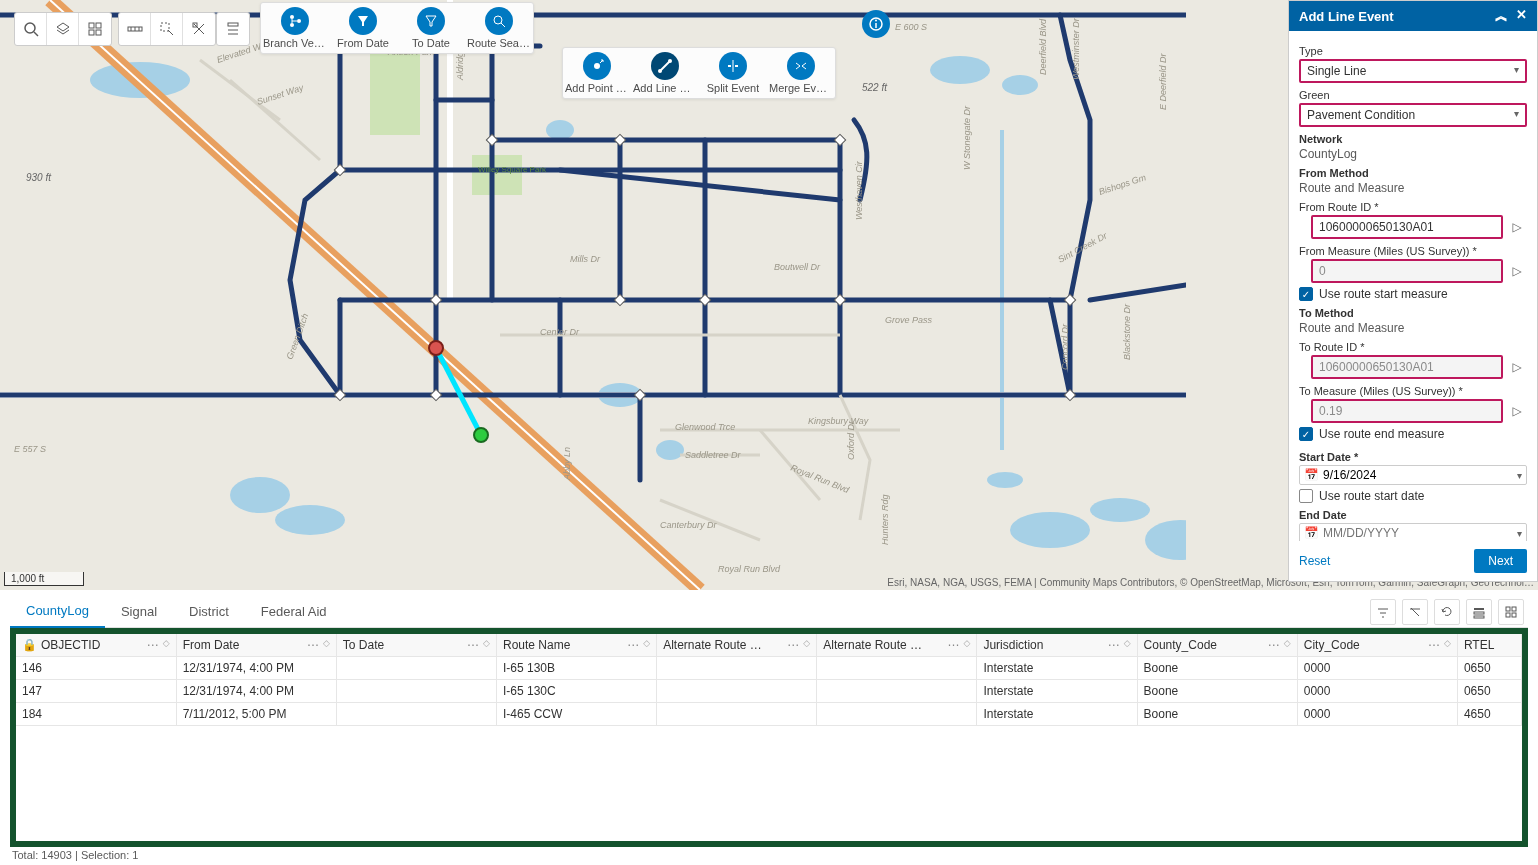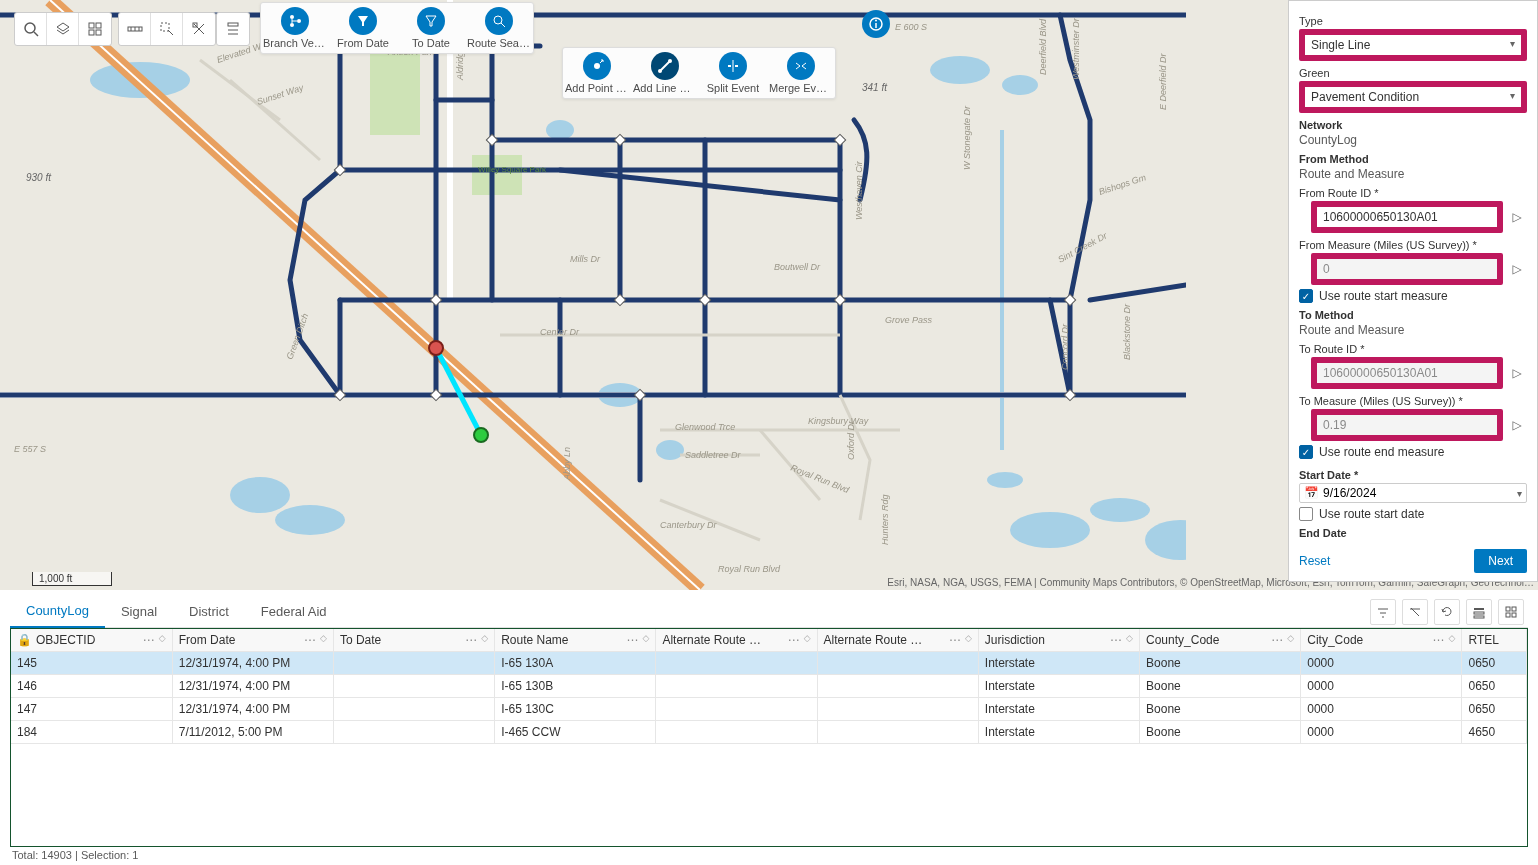--- a/index.html
+++ b/index.html
@@ -17,31 +17,31 @@
 .ribbon-icon { width: 28px; height: 28px; border-radius: 50%; background: #0079c1; display: flex; align-items: center; justify-content: center; color: #fff; margin-bottom: 2px; }
 .ribbon-icon.active { background: #004874; }
 .ribbon-label { font-size: 11px; color: #4c4c4c; text-align: center; white-space: nowrap; overflow: hidden; text-overflow: ellipsis; max-width: 64px; }
 
 .info-circle { position: absolute; top: 10px; left: 862px; width: 28px; height: 28px; border-radius: 50%; background: #0079c1; color: #fff; display: flex; align-items: center; justify-content: center; z-index: 20; cursor: pointer; }
 
 
 .map { position: absolute; top: 0; left: 0; right: 0; height: 590px; background: #ebe9e1; overflow: hidden; }
 .map svg { position: absolute; top: 0; left: 0; }
 .map-attrib { position: absolute; bottom: 2px; right: 4px; font-size: 10px; color: #666; z-index: 10; }
-.map-scale { position: absolute; left: 4px; bottom: 4px; background: rgba(255,255,255,0.6); border: 1px solid #333; border-top: none; padding: 1px 6px; font-size: 10px; z-index: 10; width: 80px; text-align: left; margin-left: 28px; }
+.map-scale { position: absolute; left: 4px; bottom: 4px; background: rgba(255,255,255,0.6); border: 1px solid #333; border-top: none; padding: 1px 6px; font-size: 10px; z-index: 10; width: 80px; text-align: left; }
 .map-dist { position: absolute; font-size: 10px; color: #666; font-style: italic; z-index: 5; }
 
 
 .panel { position: absolute; top: 0; right: 0; width: 250px; height: 582px; background: #fff; border: 1px solid #ccc; z-index: 30; display: flex; flex-direction: column; }
 .panel-header { background: #0062a3; color: #fff; padding: 6px 10px; font-weight: 600; display: flex; align-items: center; justify-content: space-between; font-size: 13px; }
 .panel-header .icons { display: flex; gap: 8px; }
 .panel-body { flex: 1; overflow-y: auto; padding: 8px 10px; font-size: 12px; }
 .panel-body label.lbl { display: block; font-size: 11px; color: #323232; margin-top: 6px; margin-bottom: 2px; }
 .panel-body .val { font-size: 12px; color: #595959; }
-.sel, .inp { width: 100%; border: 6px solid #be185d; border-radius: 2px; padding: 3px 6px; font-size: 12px; background: #fff; position: relative; }
+.sel, .inp { width: 100%; border: 2px solid #be185d; border-radius: 2px; padding: 3px 6px; font-size: 12px; background: #fff; position: relative; }
 .sel::after { content: "▾"; position: absolute; right: 6px; top: 3px; color: #666; font-size: 10px; }
 .inp.disabled { background: #f4f4f4; color: #8a8a8a; }
 .field-row { display: flex; gap: 4px; align-items: center; margin-left: 12px; }
 .field-row .inp, .field-row .sel { flex: 1; }
 .pick-btn { width: 20px; height: 24px; display: flex; align-items: center; justify-content: center; cursor: pointer; color: #666; }
 .chk-row { display: flex; align-items: center; gap: 6px; margin-top: 4px; font-size: 12px; }
 .chk { width: 14px; height: 14px; border: 1px solid #888; border-radius: 2px; display: inline-flex; align-items: center; justify-content: center; }
 .chk.checked { background: #0062a3; border-color: #0062a3; color: #fff; font-size: 10px; }
 .date-inp { display: flex; align-items: center; border: 1px solid #ccc; border-radius: 2px; padding: 2px 4px; gap: 4px; }
 .date-inp .cal-icon { color: #666; font-size: 12px; }
@@ -52,21 +52,21 @@
 .btn-primary { background: #0079c1; color: #fff; border: none; padding: 5px 14px; border-radius: 2px; font-size: 12px; cursor: pointer; }
 
 
 .table-area { position: absolute; left: 10px; right: 10px; top: 596px; bottom: 4px; display: flex; flex-direction: column; }
 .tabs-row { display: flex; align-items: center; height: 32px; border-bottom: 1px solid #e0e0e0; }
 .tab { padding: 0 16px; height: 32px; display: flex; align-items: center; color: #595959; cursor: pointer; font-size: 13px; }
 .tab.active { color: #0079c1; border-bottom: 2px solid #0079c1; }
 .tabs-tools { margin-left: auto; display: flex; gap: 6px; padding-right: 4px; }
 .tabs-tools .t { width: 26px; height: 26px; border: 1px solid #ddd; border-radius: 2px; display: flex; align-items: center; justify-content: center; cursor: pointer; }
 
-.grid { flex: 1; border: 1px solid #14532d; overflow: auto; position: relative; }
+.grid { flex: 1; border: 6px solid #14532d; overflow: auto; position: relative; }
 .grid table { border-collapse: collapse; width: 100%; font-size: 12px; }
 .grid th, .grid td { border-right: 1px solid #e6e6e6; border-bottom: 1px solid #e6e6e6; padding: 4px 6px; text-align: left; white-space: nowrap; height: 22px; }
 .grid th { background: #f8f8f8; font-weight: 400; color: #323232; position: sticky; top: 0; }
 .grid th .sort { float: right; color: #aaa; font-size: 9px; margin-left: 4px; }
 .grid th .menu { float: right; color: #888; margin-left: 6px; cursor: pointer; }
 .grid tr.selected td { background: #cfe7f7; }
 .grid .objectid-col { width: 150px; }
 .col-fromdate { width: 150px; }
 .col-todate { width: 150px; }
 .col-routename { width: 150px; }
@@ -215,21 +215,21 @@
       <text x="1166" y="110" transform="rotate(-90 1166 110)">E Deerfield Dr</text>
       <text x="1079" y="80" transform="rotate(-90 1079 80)">Westminster Dr</text>
       <text x="1130" y="360" transform="rotate(-90 1130 360)">Blackstone Dr</text>
       <text x="1068" y="370" transform="rotate(-90 1068 370)">Concord Dr</text>
       <text x="1100" y="195" transform="rotate(-18 1100 195)">Bishops Gm</text>
       <text x="888" y="545" transform="rotate(-90 888 545)">Hunters Rdg</text>
       <text x="292" y="360" transform="rotate(-70 292 360)">Green Ditch</text>
     </g>
   </svg>
   <div class="map-dist" style="top:172px; left:26px;">930 ft</div>
-  <div class="map-dist" style="top:82px; left:862px;">341 ft</div>
+  <div class="map-dist" style="top:82px; left:862px;">522 ft</div>
   <div class="map-scale">1,000 ft</div>
   <div class="map-attrib">Esri, NASA, NGA, USGS, FEMA | Community Maps Contributors, © OpenStreetMap, Microsoft, Esri, TomTom, Garmin, SafeGraph, GeoTechnol…</div>
 </div>
 
 <div class="top-left-tools">
   <div class="tool">
       <svg width="16" height="16" viewBox="0 0 16 16">
         <circle cx="7" cy="7" r="5" fill="none" stroke="#595959" stroke-width="1.5"></circle>
         <line x1="11" y1="11" x2="15" y2="15" stroke="#595959" stroke-width="1.5"></line>
       </svg>
@@ -365,20 +365,27 @@
 
 <div class="info-circle">
   <svg width="14" height="14">
       <circle cx="7" cy="7" r="6" fill="none" stroke="#fff" stroke-width="1.5"></circle>
       <line x1="7" y1="6" x2="7" y2="11" stroke="#fff" stroke-width="1.5"></line>
       <circle cx="7" cy="3.5" r="1" fill="#fff"></circle>
     </svg>
 </div>
 
 <div class="panel">
+  <div class="panel-header">
+    <span>Add Line Event</span>
+    <span class="icons">
+      <span style="cursor:pointer;">︽</span>
+      <span style="cursor:pointer;">✕</span>
+    </span>
+  </div>
   <div class="panel-body">
     <label class="lbl">Type</label>
     <div class="sel"><span>Single Line</span></div>
 
     <label class="lbl">Green</label>
     <div class="sel"><span>Pavement Condition</span></div>
 
     <label class="lbl" style="font-weight:600;">Network</label>
     <div class="val">CountyLog</div>
 
@@ -498,32 +505,20 @@
           <th class="col-routename"><span>Route Name</span><span class="sort">◇</span><span class="menu">⋯</span></th>
           <th class="col-alt1"><span>Alternate Route …</span><span class="sort">◇</span><span class="menu">⋯</span></th>
           <th class="col-alt2"><span>Alternate Route …</span><span class="sort">◇</span><span class="menu">⋯</span></th>
           <th class="col-jur"><span>Jurisdiction</span><span class="sort">◇</span><span class="menu">⋯</span></th>
           <th class="col-county"><span>County_Code</span><span class="sort">◇</span><span class="menu">⋯</span></th>
           <th class="col-city"><span>City_Code</span><span class="sort">◇</span><span class="menu">⋯</span></th>
           <th class="col-rtel"><span>RTEL</span></th>
         </tr>
       </thead>
       <tbody id="grid-body">
-          <tr class="selected">
-            <td>145</td>
-            <td>12/31/1974, 4:00 PM</td>
-            <td></td>
-            <td>I-65 130A</td>
-            <td></td>
-            <td></td>
-            <td>Interstate</td>
-            <td>Boone</td>
-            <td>0000</td>
-            <td>0650</td>
-          </tr>
           <tr>
             <td>146</td>
             <td>12/31/1974, 4:00 PM</td>
             <td></td>
             <td>I-65 130B</td>
             <td></td>
             <td></td>
             <td>Interstate</td>
             <td>Boone</td>
             <td>0000</td>

